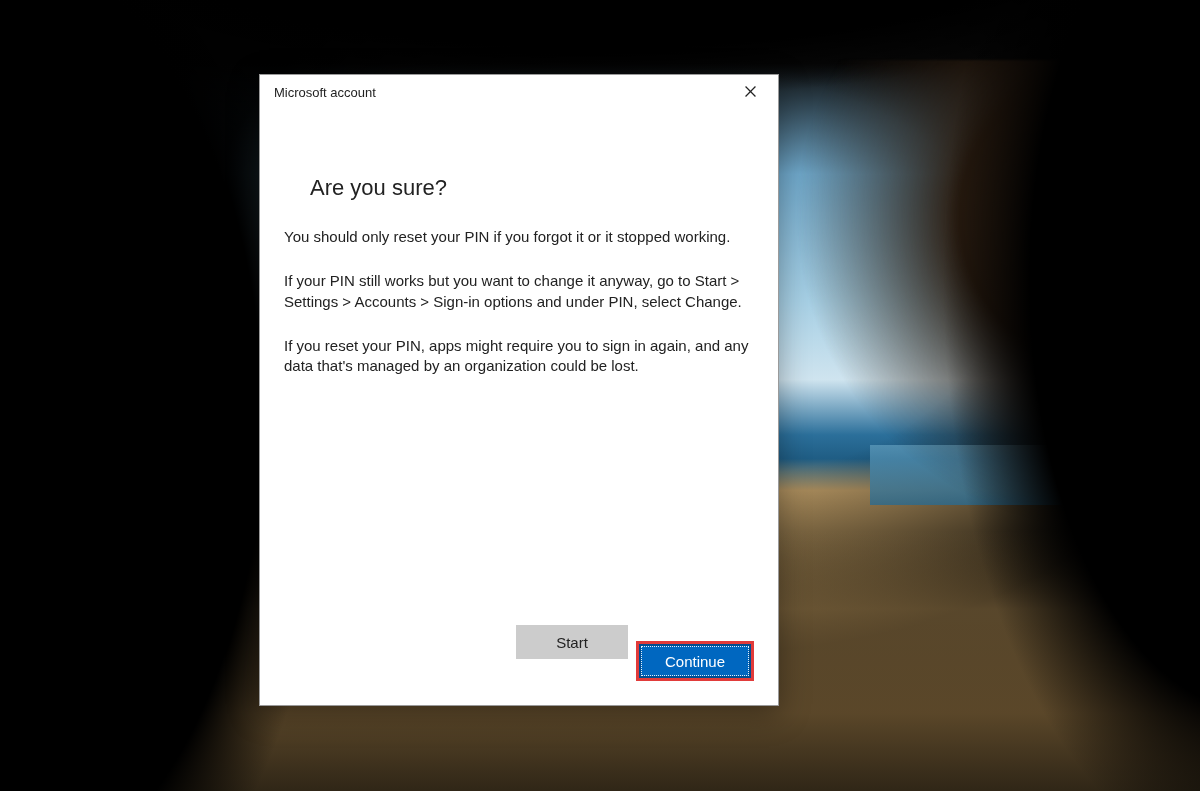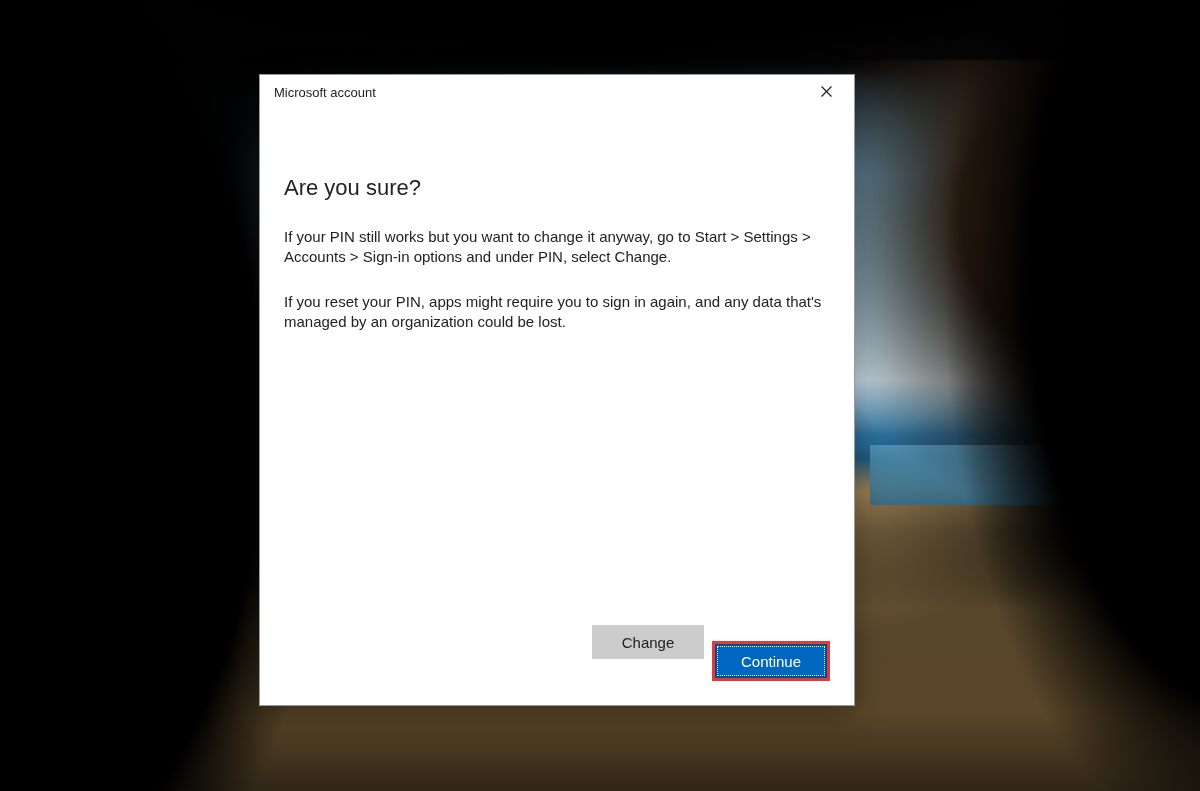--- a/index.html
+++ b/index.html
@@ -41,21 +41,21 @@
     }
     .beach {
       position: absolute; left: 0; bottom: 0; width: 1200px; height: 260px;
       background: linear-gradient(to bottom, rgba(182,150,98,0.0), rgba(160,128,78,0.5) 30%, rgba(110,86,50,0.8) 70%, rgba(50,40,24,0.95));
     }
 
     .dialog {
       position: absolute;
       left: 259px;
       top: 74px;
-      width: 596px;
+      width: 520px;
       height: 632px;
       background: #ffffff;
       border: 1px solid #9a9a9a;
       box-shadow: 0 8px 28px rgba(0,0,0,0.35);
       display: flex;
       flex-direction: column;
     }
     .titlebar {
       height: 34px;
       display: flex;
@@ -76,20 +76,21 @@
       flex: 1;
       padding: 26px 24px 0 24px;
       color: #222;
     }
     .heading {
       font-size: 22px;
       font-weight: 400;
       color: #222;
       margin-bottom: 26px;
       margin-top: 40px;
+      margin-left: 26px;
     }
     .para {
       font-size: 15px;
       line-height: 1.35;
       color: #222;
       margin-bottom: 24px;
       max-width: 540px;
     }
     .button-row {
       display: flex;
@@ -145,24 +146,25 @@
           <svg viewBox="0 0 10 10" stroke="#222" stroke-width="1.1" fill="none">
             <line x1="0.5" y1="0.5" x2="9.5" y2="9.5"></line>
             <line x1="9.5" y1="0.5" x2="0.5" y2="9.5"></line>
           </svg>
         </span>
       </div>
     </div>
 
     <div class="content">
       <h1 class="heading">Are you sure?</h1>
+      <p class="para">You should only reset your PIN if you forgot it or it stopped working.</p>
       <p class="para">If your PIN still works but you want to change it anyway, go to Start &gt; Settings &gt; Accounts &gt; Sign-in options and under PIN, select Change.</p>
       <p class="para">If you reset your PIN, apps might require you to sign in again, and any data that's managed by an organization could be lost.</p>
     </div>
 
     <div class="button-row">
-      <button class="btn btn-cancel">Change</button>
+      <button class="btn btn-cancel">Start</button>
       <span class="btn-continue-wrap">
         <button class="btn btn-continue">Continue</button>
       </span>
     </div>
   </div>
 </div>
 
 </body></html>

